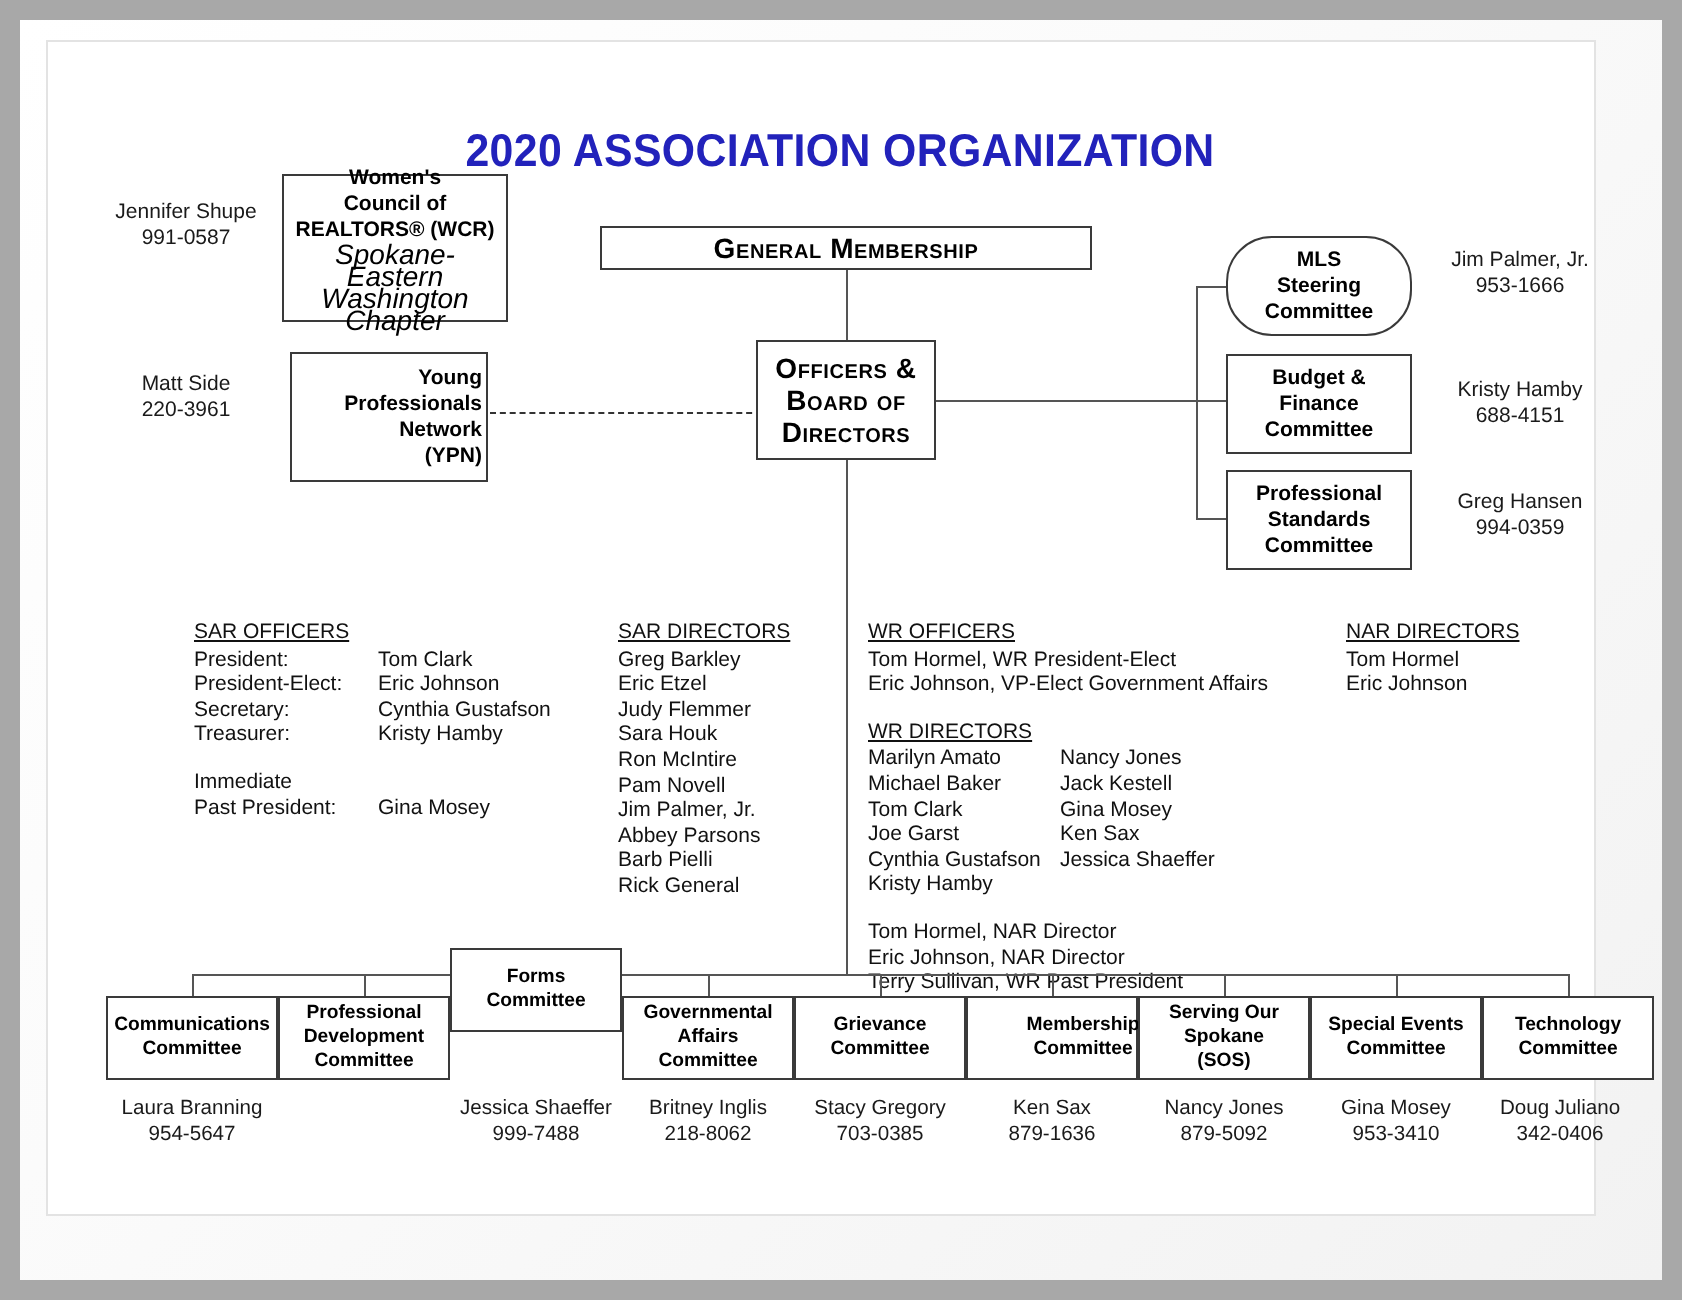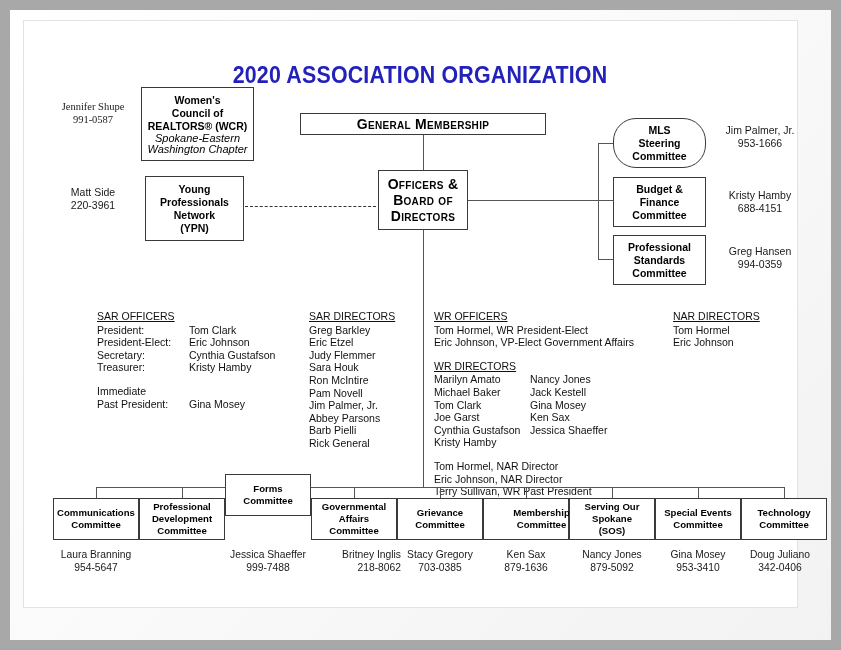--- a/index.html
+++ b/index.html
@@ -70,21 +70,21 @@
     font-weight: bold;
     font-size: 10.5px;
     line-height: 13px;
     color: #000000;
     box-sizing: border-box;
     padding: 2px;
   }
   .node-box .sub {
     font-weight: normal;
     font-style: italic;
-    font-size: 11px;
+    font-size: 14px;
     line-height: 11px;
   }
   .smallcaps {
     font-variant: small-caps;
     font-size: 14px;
     letter-spacing: 0.3px;
     line-height: 16px;
   }
 
   
@@ -161,39 +161,39 @@
 </head>
 <body>
 
 <div id="outer-frame"></div>
 <div id="page-sheet"></div>
 
 <div id="canvas">
 
   <div id="chart-title">2020 ASSOCIATION ORGANIZATION</div>
 
-  <div class="contact contact-left" style="left:48px; top:100px; width:90px;font-family:Liberation Serif, serif;">
+  <div class="contact contact-left" style="left:48px; top:100px; width:90px;">
     <div>Jennifer Shupe</div>
     <div>991-0587</div>
   </div>
 
   <div class="contact contact-left" style="left:48px; top:186px; width:90px;">
     <div>Matt Side</div>
     <div>220-3961</div>
   </div>
 
   <div class="node-box" style="left:141px; top:87px; width:113px; height:74px;">
     <div>Women's</div>
     <div>Council of</div>
     <div>REALTORS® (WCR)</div>
     <div class="sub">Spokane-Eastern</div>
     <div class="sub">Washington Chapter</div>
   </div>
 
-  <div class="node-box" style="left:145px; top:176px; width:99px; height:65px;">
+  <div class="node-box" style="left:145px; top:176px; width:99px; height:65px;align-items:flex-end;">
     <div>Young</div>
     <div>Professionals</div>
     <div>Network</div>
     <div>(YPN)</div>
   </div>
 
   <div class="dashline" style="left:245px; top:206px; width:136px;"></div>
 
   <div class="node-box smallcaps" style="left:300px; top:113px; width:246px; height:22px;">
     <div>General Membership</div>
@@ -357,21 +357,21 @@
     <div>999-7488</div>
   </div>
 
   <div class="bottom-box" style="left:311px; top:498px; width:86px; height:42px;">
     <div>
       <div>Governmental</div>
       <div>Affairs</div>
       <div>Committee</div>
     </div>
   </div>
-  <div class="bottom-contact" style="left:307px; top:548px; width:94px;text-align:right;">
+  <div class="bottom-contact" style="left:307px; top:548px; width:94px;">
     <div>Britney Inglis</div>
     <div>218-8062</div>
   </div>
 
   <div class="bottom-box" style="left:397px; top:498px; width:86px; height:42px;">
     <div>
       <div>Grievance</div>
       <div>Committee</div>
     </div>
   </div>

